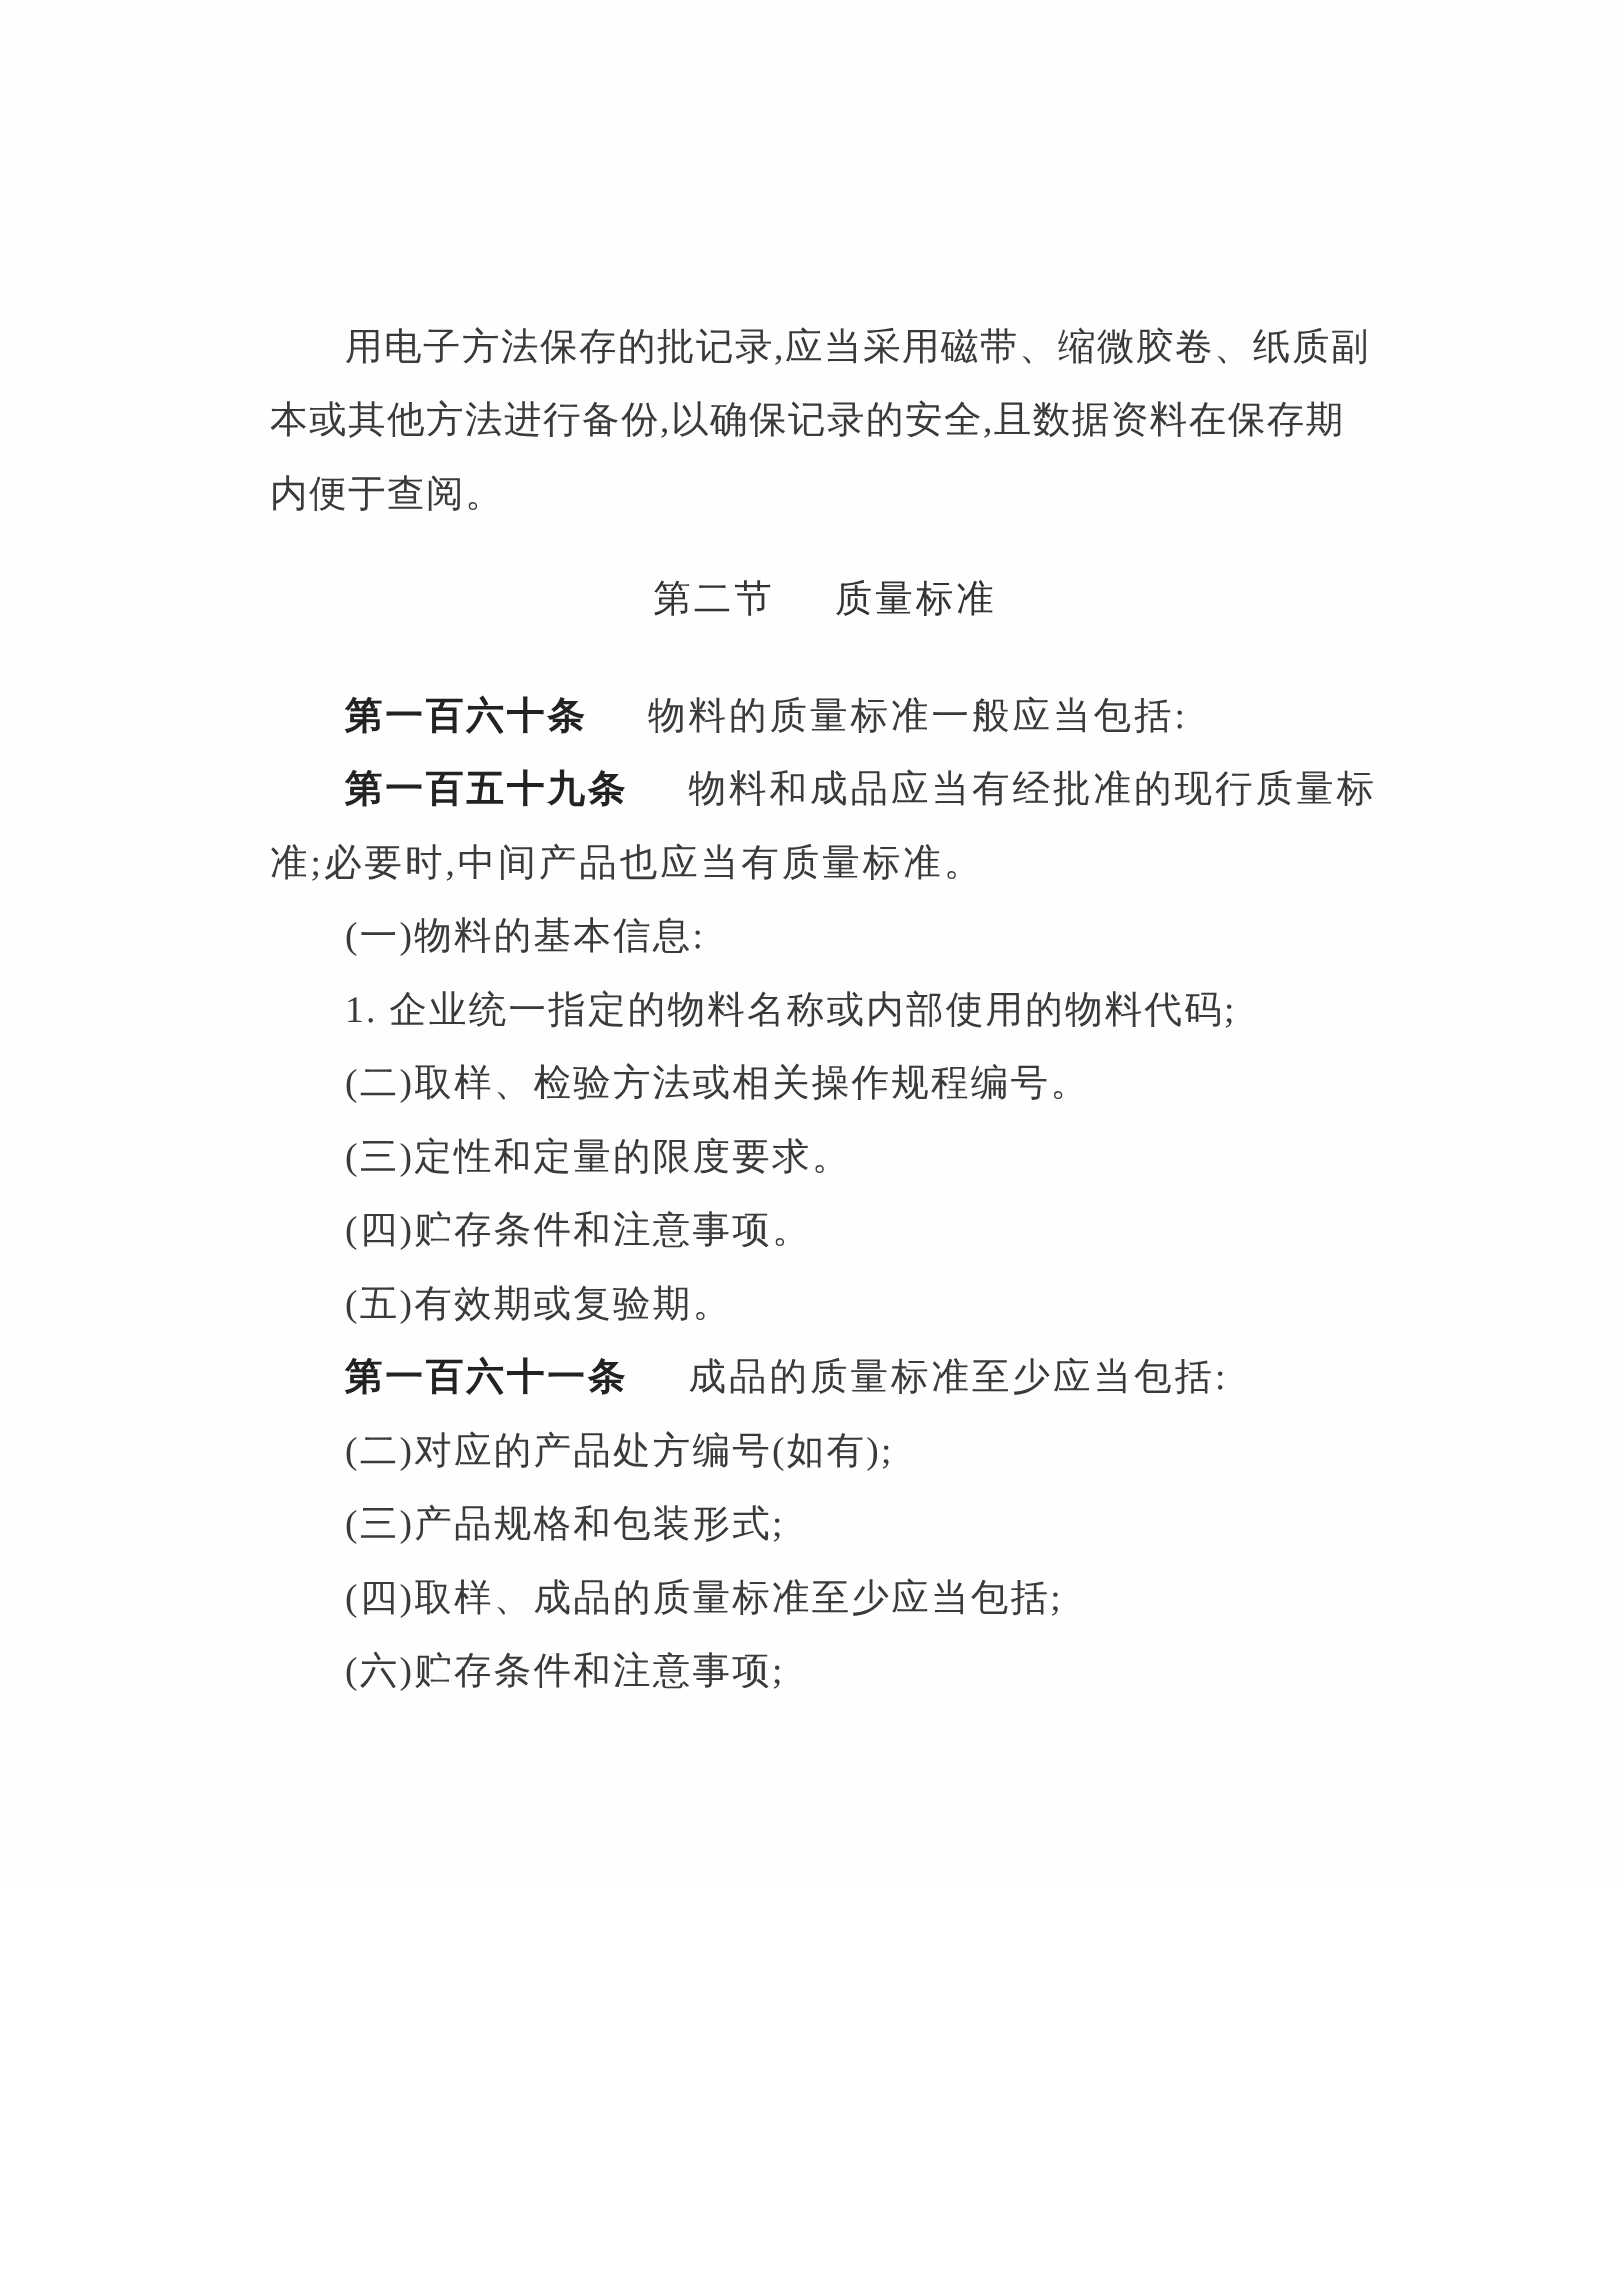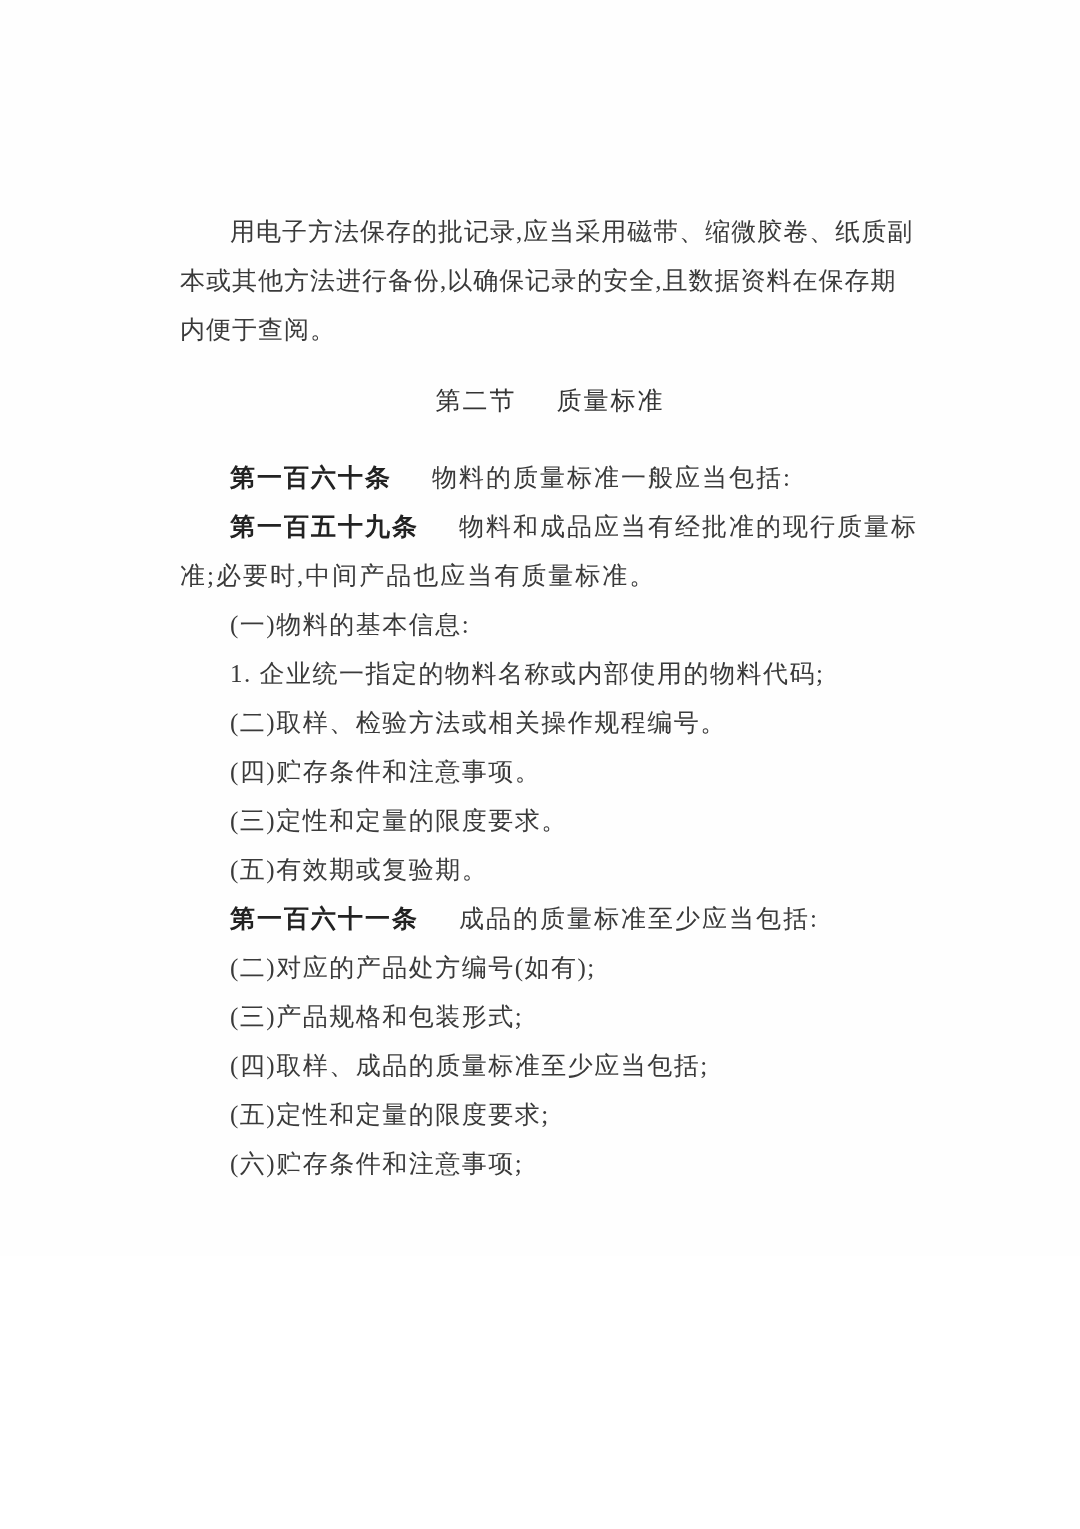--- a/index.html
+++ b/index.html
@@ -33,20 +33,21 @@
   .prewrap {
     white-space: pre-line;
   }
   .section-heading {
     text-indent: 0 !important;
     text-align: center;
     margin-top: 22px !important;
     margin-bottom: 28px !important;
     color: #333333;
     letter-spacing: 2px;
+    font-family: Liberation Mono, monospace;
   }
   .section-heading .heading-gap {
     display: inline-block;
     width: 1.6em;
   }
   .article-para {
     letter-spacing: 2px;
   }
   .article-number {
     font-family: "Liberation Sans", "DejaVu Sans", sans-serif;
@@ -86,28 +87,27 @@
     <p class="section-heading"><span>第二节</span><span class="heading-gap"></span><span>质量标准</span></p>
 
     <p class="article-para"><span class="article-number">第一百六十条</span><span class="head-gap"></span><span class="prewrap">物料的质量标准一般应当包括:</span></p>
 
     <p class="article-para"><span class="article-number">第一百五十九条</span><span class="head-gap"></span><span class="prewrap">物料和成品应当有经批准的现行质量标
 准;必要时,中间产品也应当有质量标准。</span></p>
 
     <p class="item-line">(一)物料的基本信息:</p>
     <p class="item-line">1. 企业统一指定的物料名称或内部使用的物料代码;</p>
     <p class="item-line">(二)取样、检验方法或相关操作规程编号。</p>
+    <p class="item-line">(三)定性和定量的限度要求。</p>
     <p class="item-line">(四)贮存条件和注意事项。</p>
-    <p class="item-line">(三)定性和定量的限度要求。</p>
     <p class="item-line">(五)有效期或复验期。</p>
 
     <p class="article-para"><span class="article-number">第一百六十一条</span><span class="head-gap"></span><span class="prewrap">成品的质量标准至少应当包括:</span></p>
 
     <p class="item-line">(二)对应的产品处方编号(如有);</p>
     <p class="item-line">(三)产品规格和包装形式;</p>
     <p class="item-line">(四)取样、成品的质量标准至少应当包括;</p>
-    <p class="item-line">(五)定性和定量的限度要求;</p>
     <p class="item-line">(六)贮存条件和注意事项;</p>
 
   </div>
 
   <div class="page-footer">— 33 —</div>
 </div>
 
 </body></html>

